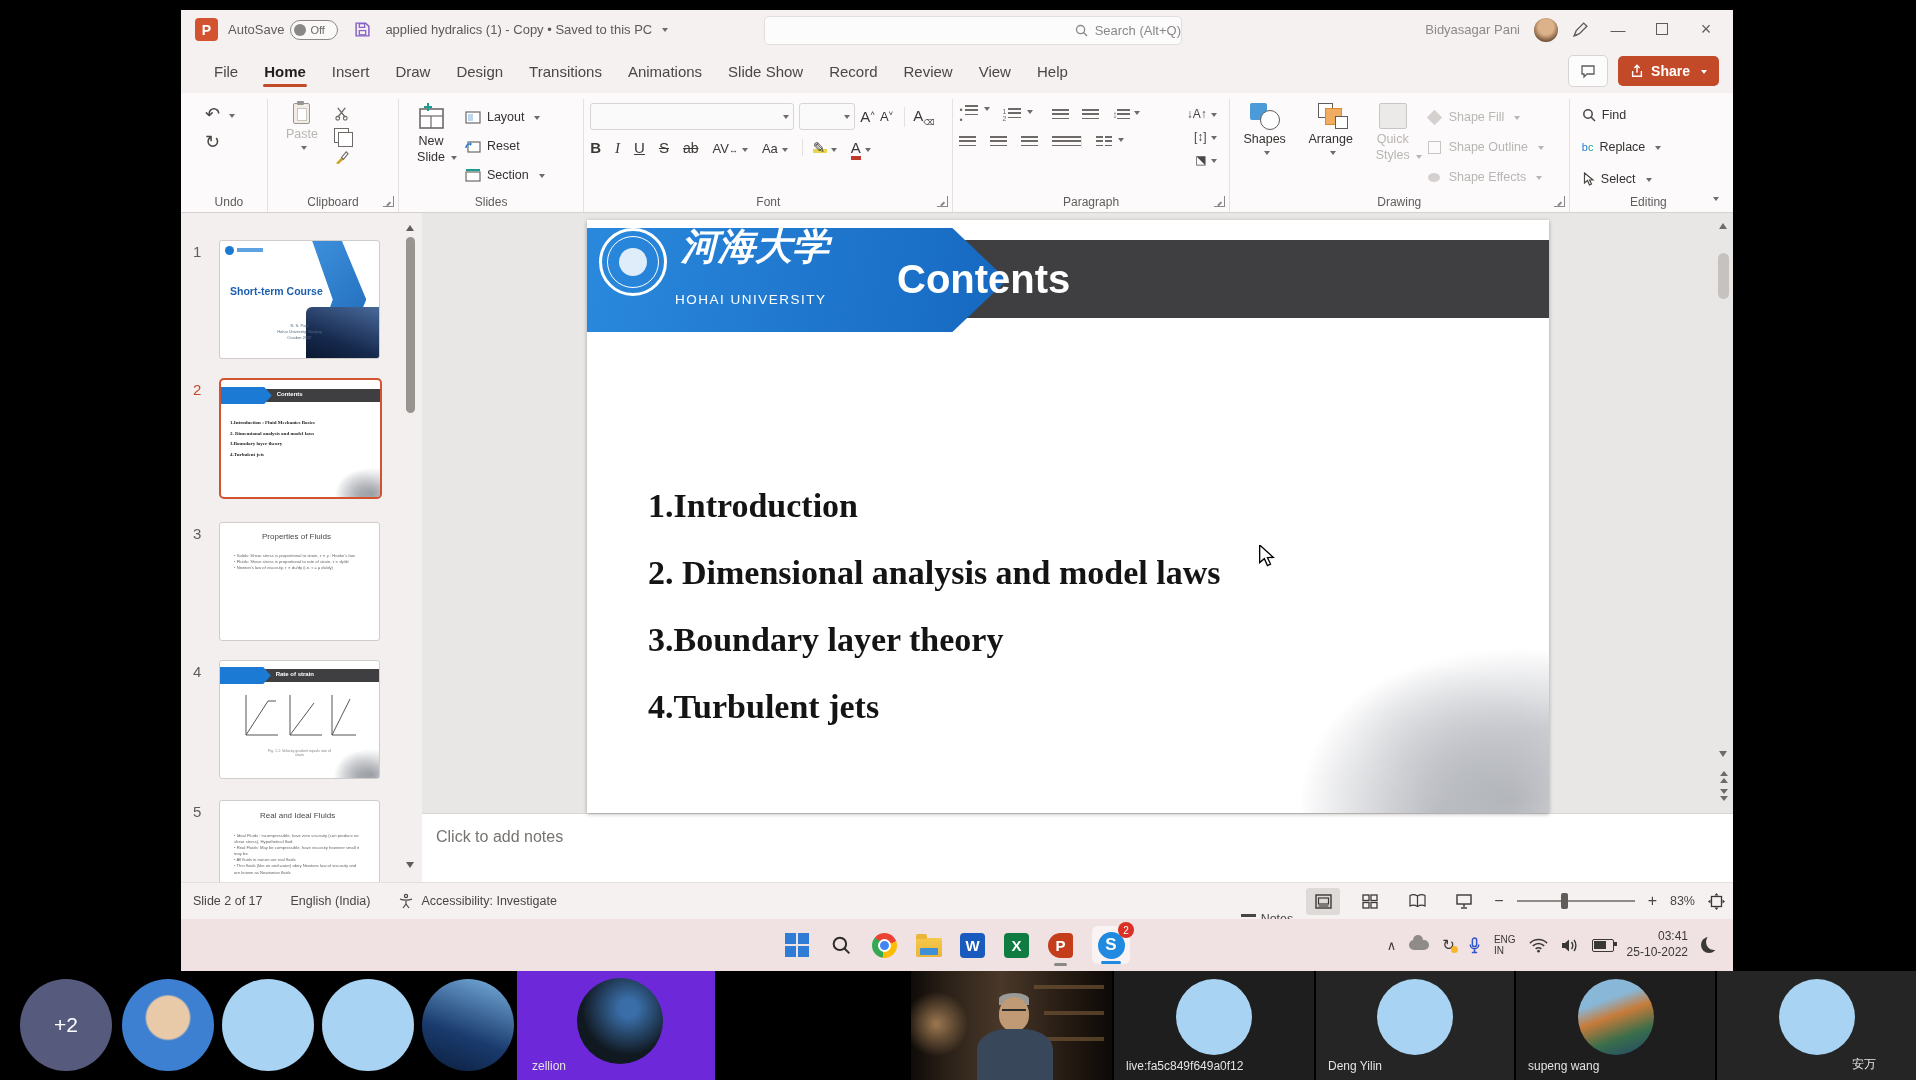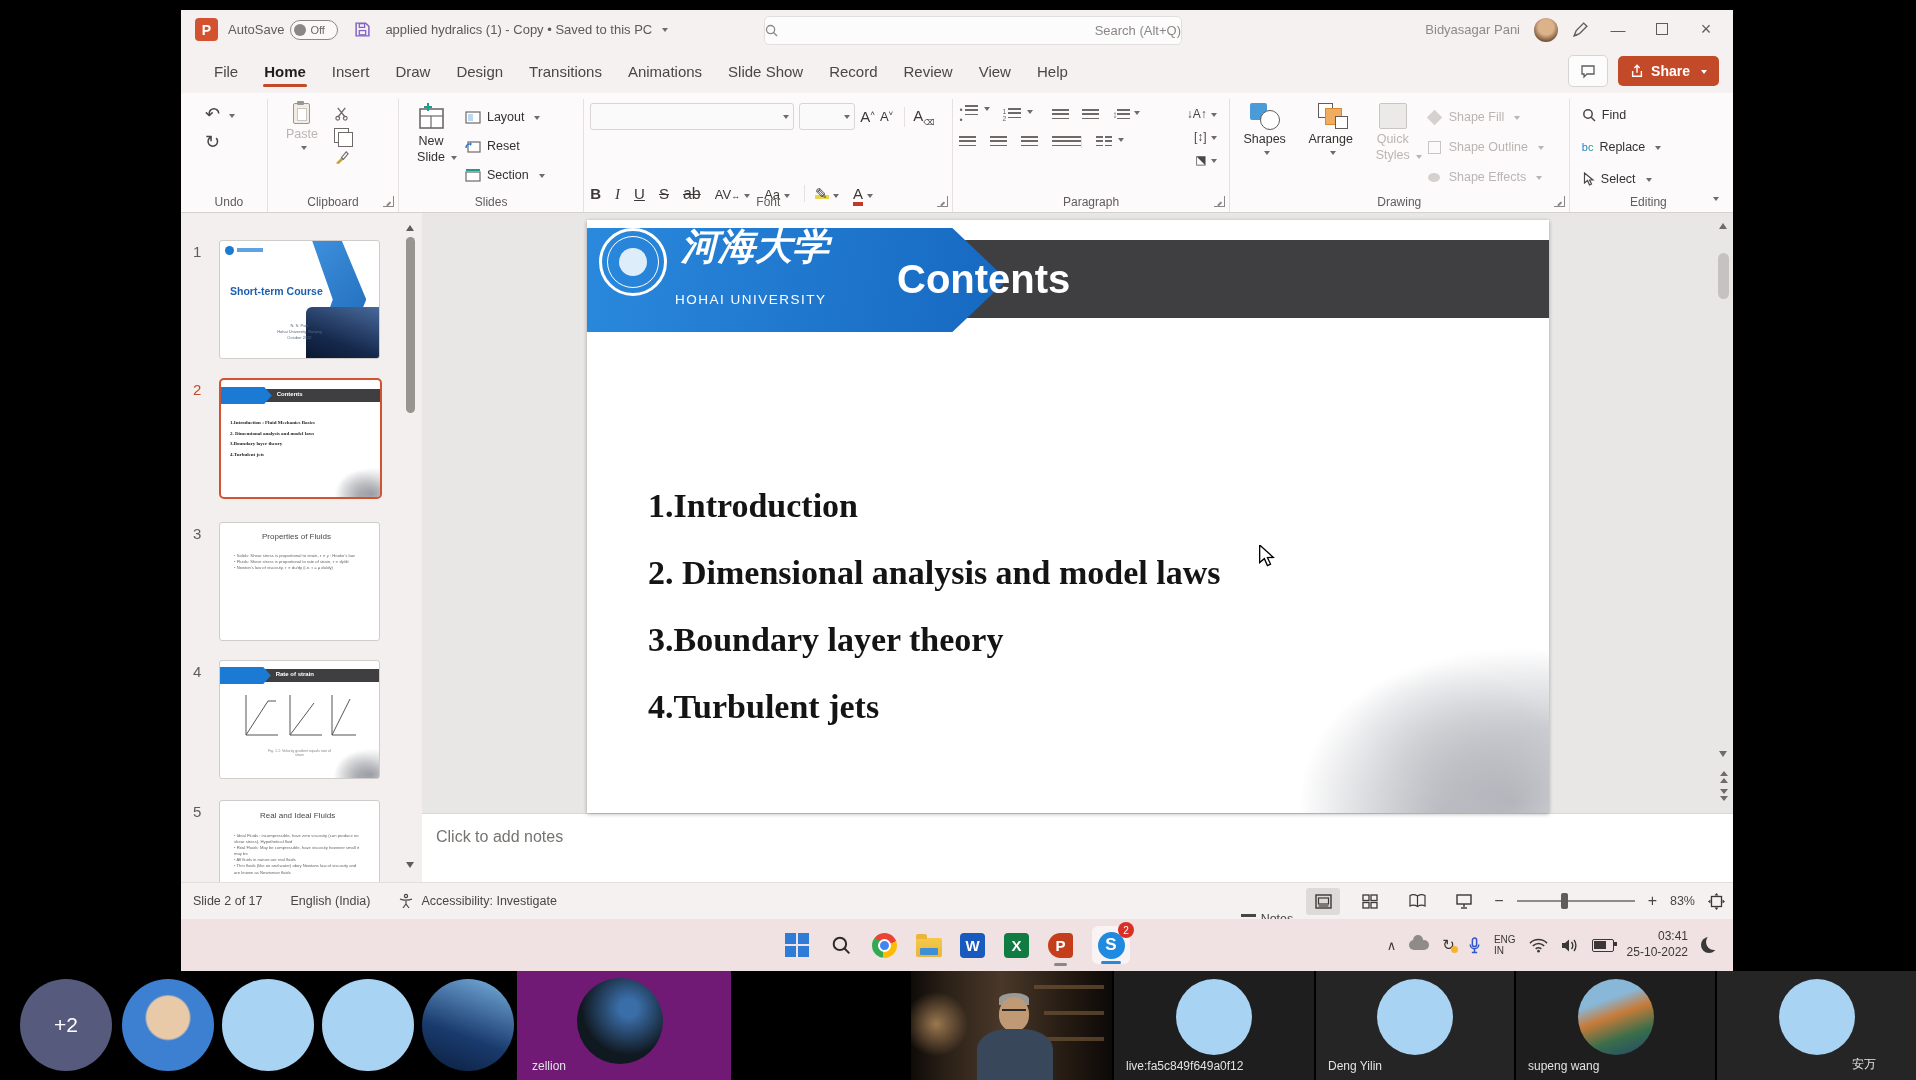--- a/index.html
+++ b/index.html
@@ -12,21 +12,21 @@
   .titlebar{height:39px;background:#f5f1f0;display:flex;align-items:center;position:relative;font-size:13px;color:#5f5c5a;}
   .ppt-logo{width:23px;height:23px;border-radius:4px;background:#d35230;color:#fff;font-weight:bold;
             display:flex;align-items:center;justify-content:center;font-size:14px;margin:0 10px 0 14px;}
   .autosave{display:flex;align-items:center;gap:6px;margin-right:12px;}
   .toggle{width:46px;height:18px;border:1px solid #8a8886;border-radius:10px;display:flex;align-items:center;background:#fbf9f8;}
   .knob{width:12px;height:12px;border-radius:50%;background:#8a8886;margin:0 4px 0 3px;}
   .toggle .offtxt{font-size:11px;color:#6b6867;}
   .saveicon{margin:0 14px 0 4px;display:flex;}
   .fname{display:flex;align-items:center;gap:6px;color:#5c5956;white-space:nowrap;}
   .searchbox{position:absolute;left:583px;top:6px;width:416px;height:27px;background:#fdfcfc;border:1px solid #e1dedd;
-             border-radius:5px;display:flex;align-items:center;justify-content:space-between;gap:7px;color:#8a8886;}
+             border-radius:5px;display:flex;align-items:center;justify-content:flex-end;gap:7px;color:#8a8886;}
   .tb-right{position:absolute;right:0;top:0;height:39px;display:flex;align-items:center;gap:14px;padding-right:12px;}
   .uname{color:#8d8a88;}
   .avatar{width:24px;height:24px;border-radius:50%;background:radial-gradient(circle at 50% 38%,#dcb28b 40%,#6b4a2f 78%);}
   .winbtn{width:30px;text-align:center;color:#5f5c5a;font-size:15px;}
   .maxbox{display:inline-block;width:10px;height:10px;border:1.4px solid #5f5c5a;}
   .chv{display:inline-block;width:0;height:0;border:3.5px solid transparent;border-top:4px solid #6e6b69;margin-left:4px;vertical-align:middle;transform:translateY(2px);}
   
   .tabrow{height:44px;background:#f5f1f0;display:flex;align-items:center;padding-left:20px;font-size:15px;color:#4a4745;position:relative;}
   .tab{padding:9px 13px;cursor:default;}
   .tab.active{color:#201f1e;font-weight:bold;position:relative;}
@@ -324,21 +324,21 @@
               </span>
             <span style="font-size:15px;color:#3b3836;">A<sup style="font-size:8px;">˄</sup></span>
             <span style="font-size:13px;color:#3b3836;">A<sup style="font-size:8px;">˅</sup></span>
             <span style="font-size:15px;color:#3b3836;margin-left:6px;border-left:1px solid #e4e1df;padding-left:8px;">A<sub style="font-size:8px;">⌫</sub></span>
           </div>
           <div class="fletters">
             <span style="font-weight:bold;">B</span>
             <span style="font-style:italic;font-family:'Liberation Serif',serif;">I</span>
             <span style="text-decoration:underline;">U</span>
             <span style="text-decoration:line-through;">S</span>
-            <span style="text-decoration:line-through;font-size:16px;margin-top:46px;">ab</span>
+            <span style="text-decoration:line-through;font-size:14px;">ab</span>
             <span style="font-size:13px;"><span>AV</span><span style="font-size:9px;">↔</span><span class="chv"></span></span>
             <span style="font-size:13px;"><span>Aa</span><span class="chv"></span></span>
             <span style="border-left:1px solid #e4e1df;padding-left:10px;">
               <span class="sq" style="width:14px;height:10px;border-bottom:4px solid #e8d44d;">✎</span><span class="chv"></span>
             </span>
             <span><span style="border-bottom:4px solid #c0392b;">A</span><span class="chv"></span></span>
           </div>
         </div>
         <span class="glabel">Font</span>
         <span class="launcher"></span>
@@ -709,21 +709,21 @@
     <span class="pcircle" style="left:20px;top:8px;width:92px;height:92px;background:#565a7d;display:flex;align-items:center;justify-content:center;color:#fff;font-size:21px;">+2</span>
 
     <span class="pcircle" style="left:122px;top:8px;width:92px;height:92px;background:radial-gradient(circle at 50% 42%,#e8c9a8 30%,#3d7fd0 33%);"></span>
 
     <span class="pcircle" style="left:222px;top:8px;width:92px;height:92px;background:#a9d3f2;"><span class="sil"></span></span>
 
     <span class="pcircle" style="left:322px;top:8px;width:92px;height:92px;background:#a9d3f2;"><span class="sil"></span></span>
 
     <span class="pcircle" style="left:422px;top:8px;width:92px;height:92px;background:linear-gradient(200deg,#7ab3e0,#1a3b6e 60%,#0b1e3d);"></span>
 
-    <div class="ptile" style="left:517px;width:214px;background:#701a75;">
+    <div class="ptile" style="left:517px;width:198px;background:#6d28d9;">
       <span class="pcircle" style="left:60px;top:7px;width:86px;height:86px;background:radial-gradient(circle at 60% 35%,#3a6ea8 12%,#101820 62%);"></span>
       <span class="plabel" style="left:15px;">zellion</span>
     </div>
 
     <div class="ptile" style="left:911px;width:201px;">
       <span class="vscene">
         <i class="glow"></i>
         <i class="shelf" style="top:14px;"></i>
         <i class="shelf" style="top:40px;width:60px;"></i>
         <i class="shelf" style="top:66px;width:64px;"></i>

